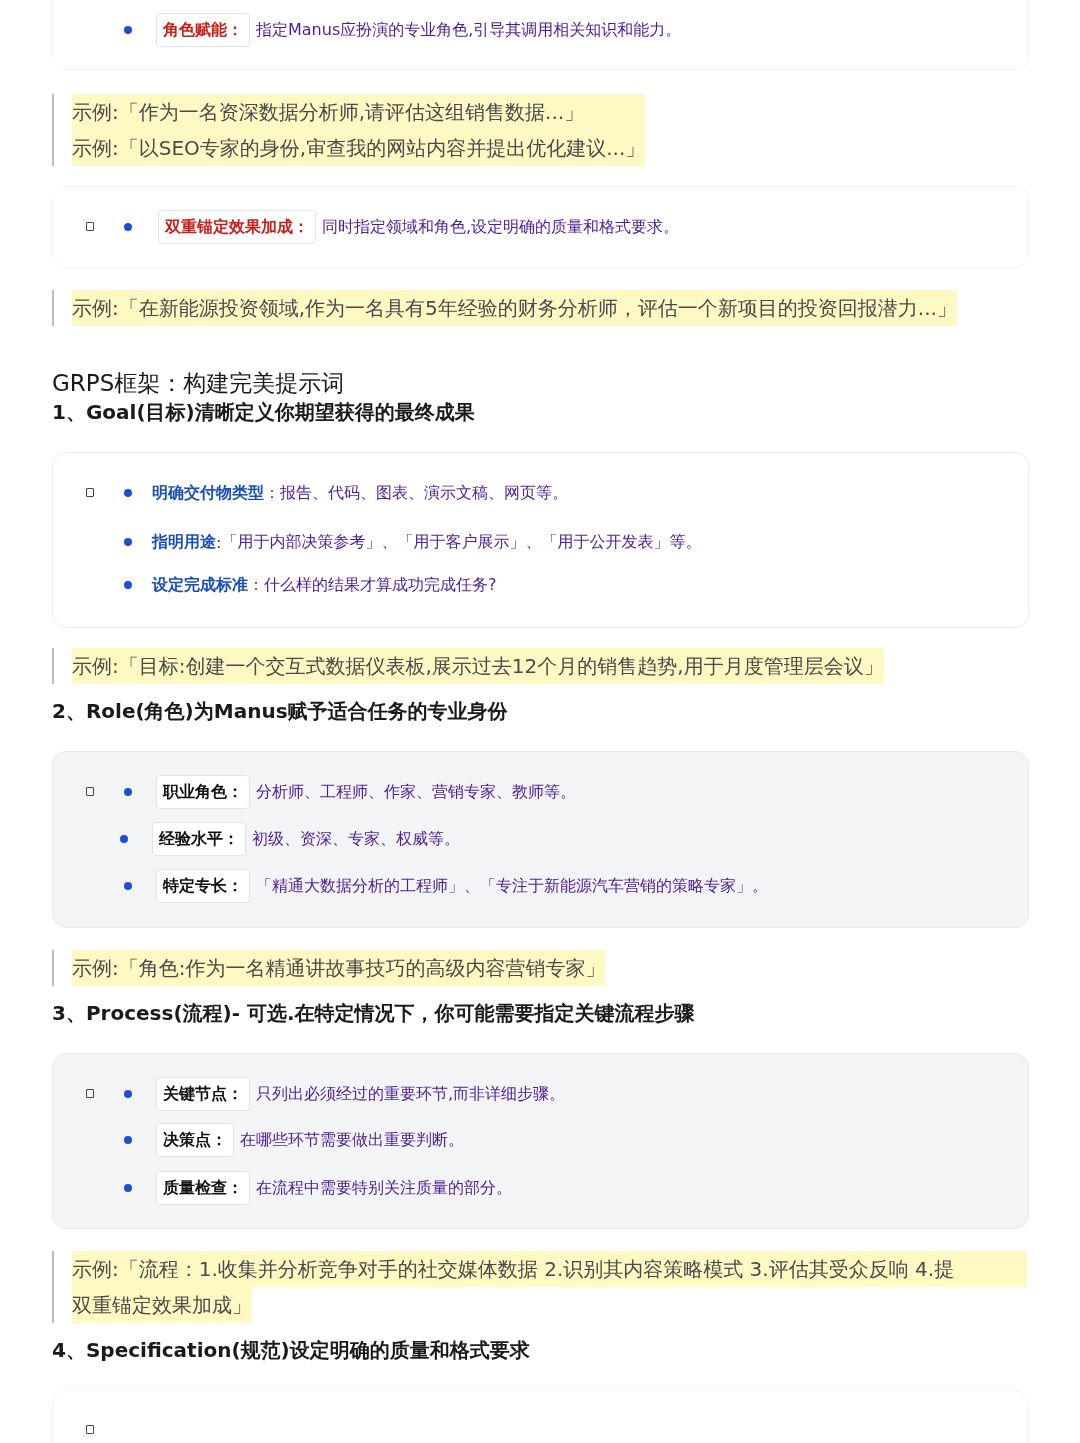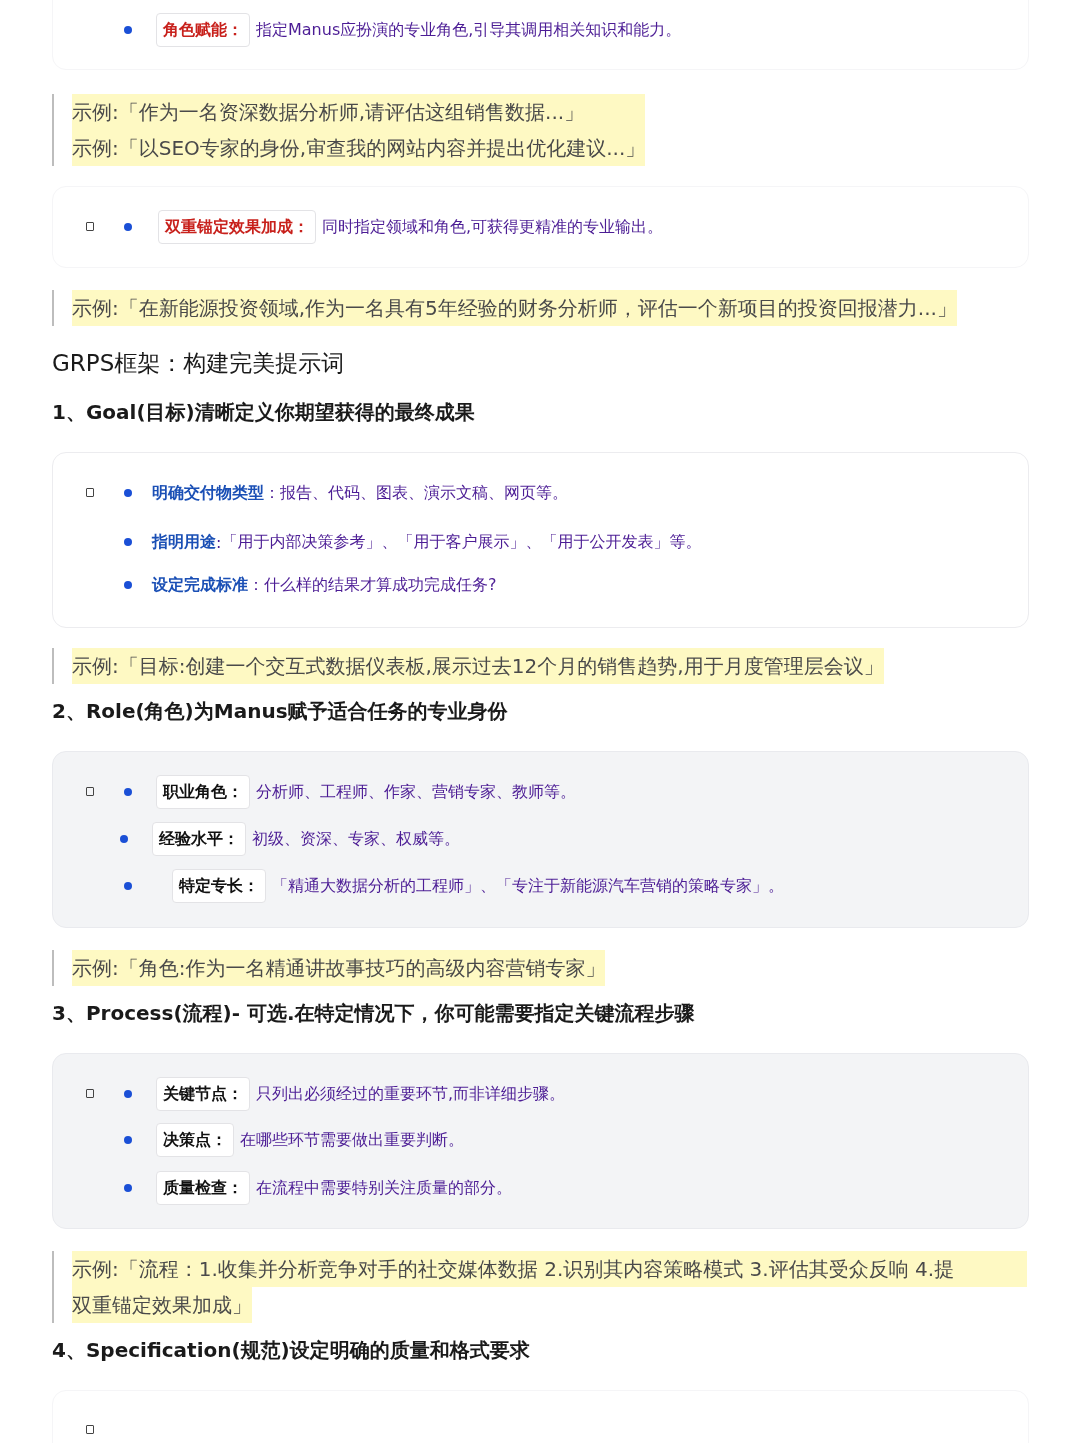--- a/index.html
+++ b/index.html
@@ -94,28 +94,28 @@
 <div class="quote" style="top:94px;">
   <span class="ql">示例:「作为一名资深数据分析师,请评估这组销售数据...」</span>
   <span class="ql">示例:「以SEO专家的身份,审查我的网站内容并提出优化建议...」</span>
 </div>
 
 <div class="card faint" style="top:186px; height:82px;"></div>
 <div class="row" style="left:86px; top:209px;">
   <span class="sq" style="left:0; top:13px;"></span>
   <span class="dot" style="left:38px; top:14px;"></span>
   <span style="margin-left:72px;" class="chip red">双重锚定效果加成：</span>
-  <span class="desc">同时指定领域和角色,可获得更精准的专业输出。</span>
+  <span class="desc">同时指定领域和角色,设定明确的质量和格式要求。</span>
 </div>
 
 <div class="quote" style="top:290px;">
   <span class="ql">示例:「在新能源投资领域,作为一名具有5年经验的财务分析师，评估一个新项目的投资回报潜力...」</span>
 </div>
 
-<div class="h-main" style="top:348px;">GRPS框架：构建完美提示词</div>
+<div class="h-main" style="top:368px;">GRPS框架：构建完美提示词</div>
 
 <div class="h-sec" style="top:399px;">1、Goal(目标)清晰定义你期望获得的最终成果</div>
 
 <div class="card" style="top:452px; height:176px; border-color:#ececef;"></div>
 <div class="row" style="left:86px; top:475px;">
   <span class="sq" style="left:0; top:13px;"></span>
   <span class="dot" style="left:38px; top:14px;"></span>
   <span style="margin-left:66px;" class="blue-kw">明确交付物类型</span>
   <span class="desc">：</span>
   <span class="desc">报告、代码、图表、演示文稿、网页等。</span>
@@ -146,21 +146,21 @@
   <span style="margin-left:70px;" class="chip dark">职业角色：</span>
   <span class="desc">分析师、工程师、作家、营销专家、教师等。</span>
 </div>
 <div class="row" style="left:120px; top:821px;">
   <span class="dot" style="left:0; top:14px;"></span>
   <span style="margin-left:32px;" class="chip dark">经验水平：</span>
   <span class="desc">初级、资深、专家、权威等。</span>
 </div>
 <div class="row" style="left:124px; top:868px;">
   <span class="dot" style="left:0; top:14px;"></span>
-  <span style="margin-left:48px;" class="chip dark">特定专长：</span>
+  <span style="margin-left:32px;" class="chip dark">特定专长：</span>
   <span class="desc">「精通大数据分析的工程师」、「专注于新能源汽车营销的策略专家」。</span>
 </div>
 
 <div class="quote" style="top:950px;">
   <span class="ql">示例:「角色:作为一名精通讲故事技巧的高级内容营销专家」</span>
 </div>
 
 <div class="h-sec" style="top:1000px;">3、Process(流程)- 可选.在特定情况下，你可能需要指定关键流程步骤</div>
 
 <div class="card gray" style="top:1053px; height:176px;"></div>

